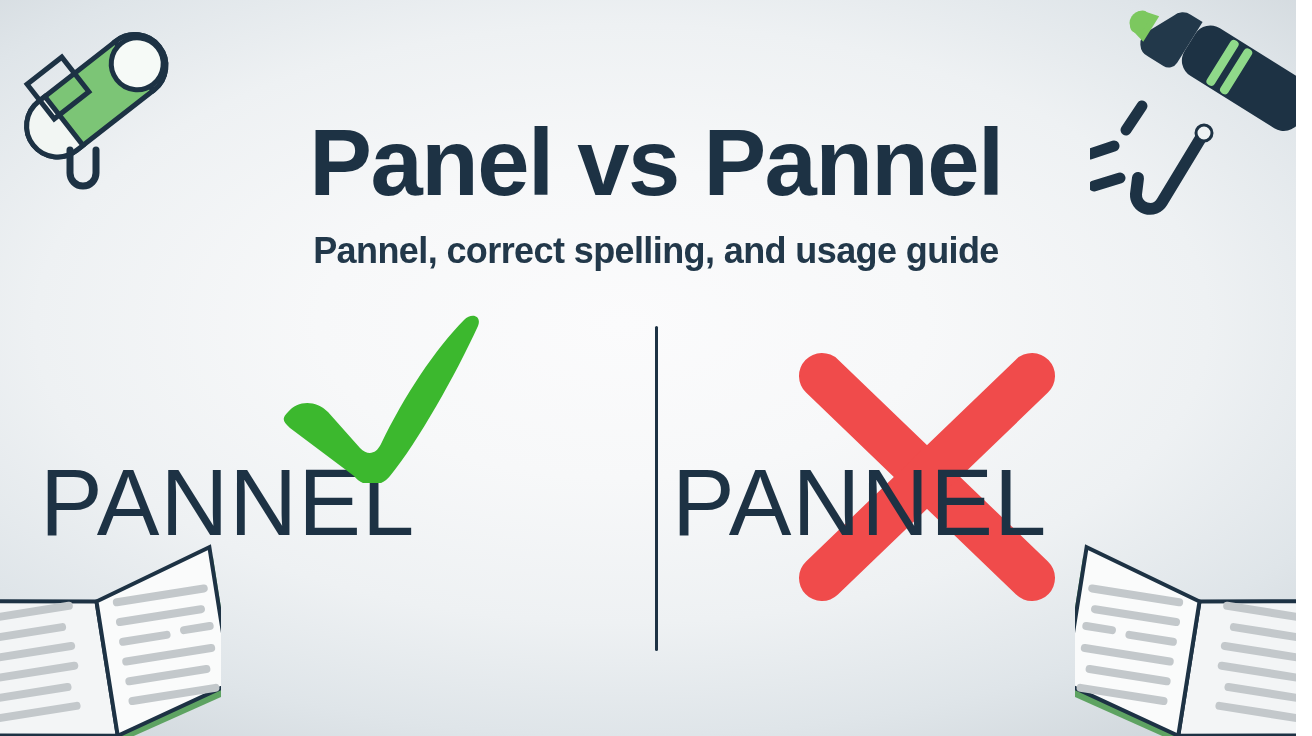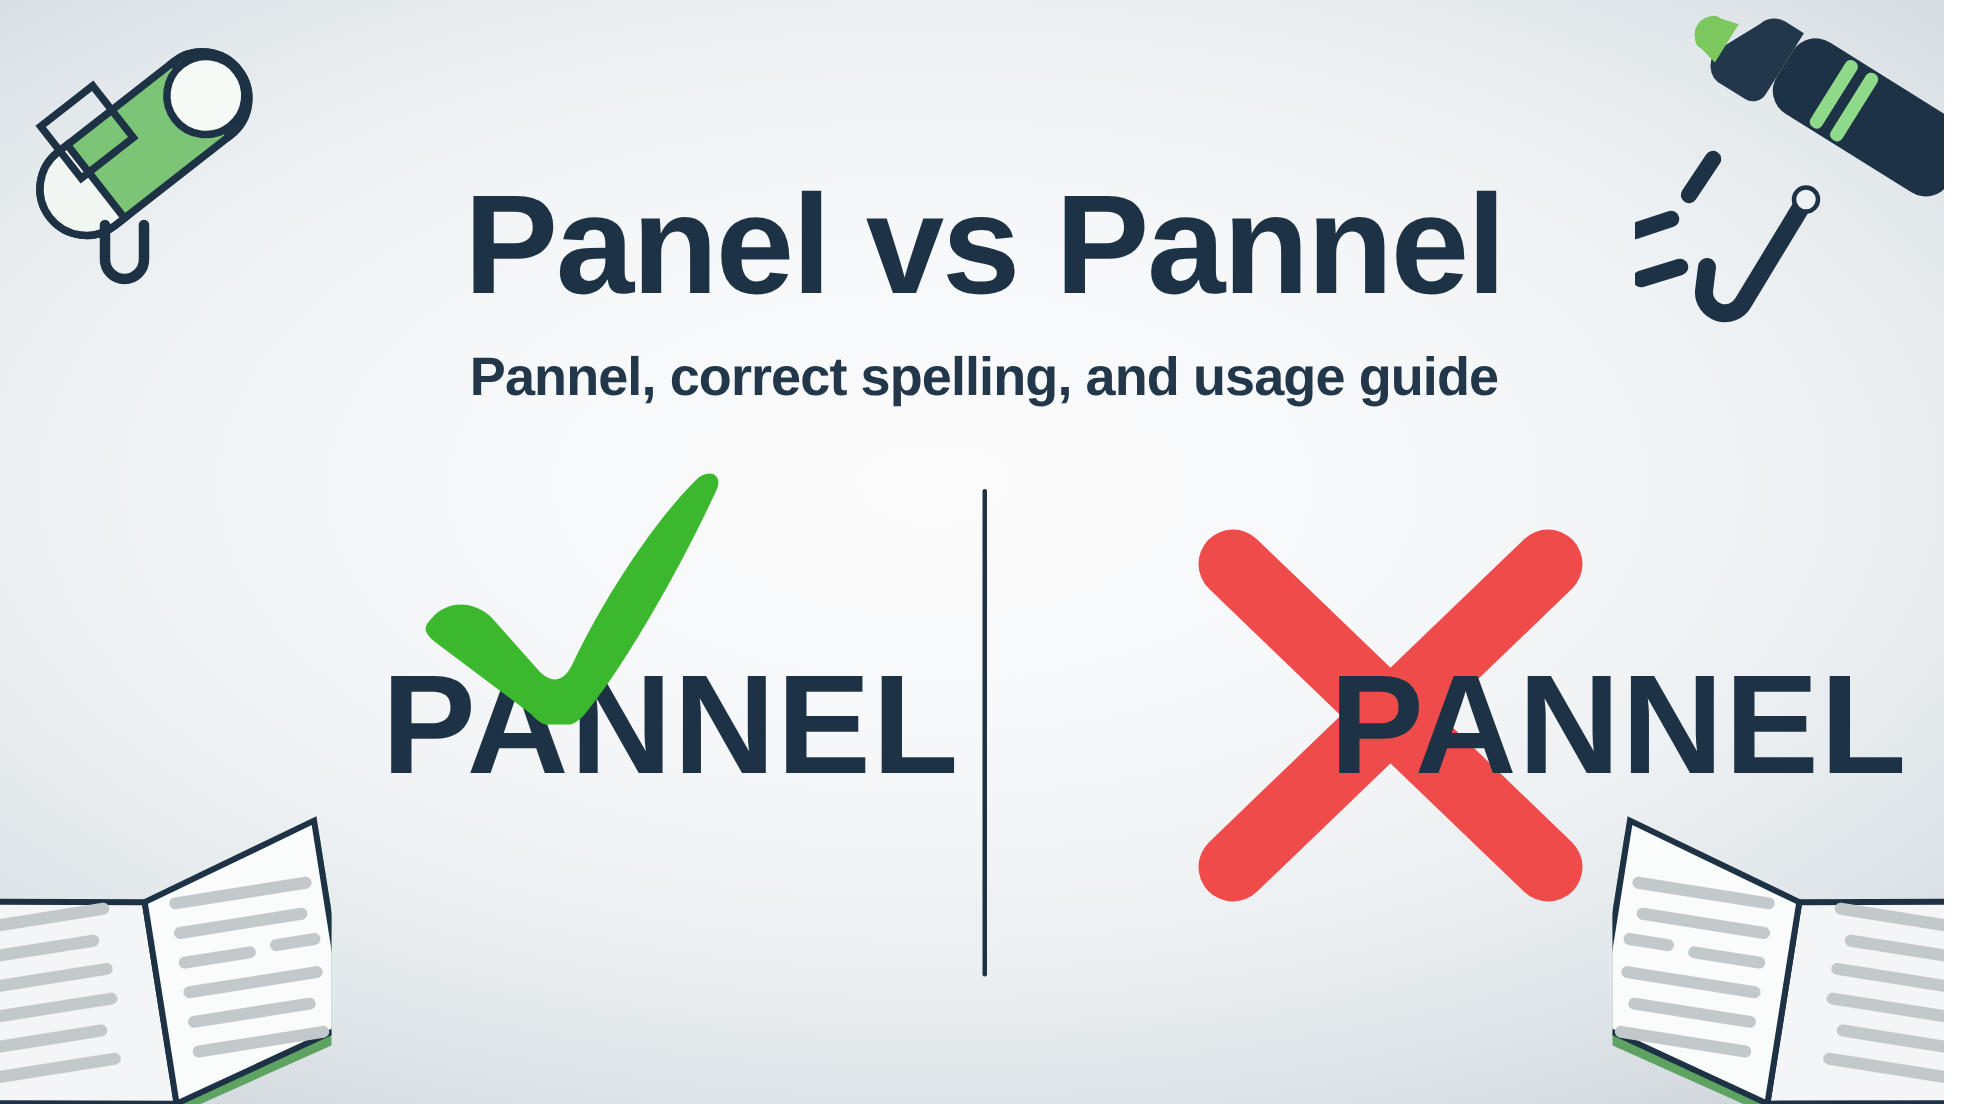--- a/index.html
+++ b/index.html
@@ -67,26 +67,26 @@
     position: absolute;
     top: 300px;
     height: 330px;
   }
   .col-correct { left: 40px;  width: 600px; }
   .col-wrong   { left: 672px; width: 600px; }
 
   .word {
     position: absolute;
     left: 0;
-    top: 136px;
+    top: 156px;
     width: 100%;
-    text-align: right;
+    text-align: left;
     font-size: 94px;
     line-height: 1;
-    font-weight: bold;
+    font-weight: normal;
     color: #1d3244;
     letter-spacing: 1px;
     font-family: "Liberation Sans", sans-serif;
     z-index: 3;
   }
 
   .mark-svg {
     position: absolute;
     pointer-events: none;
   }

